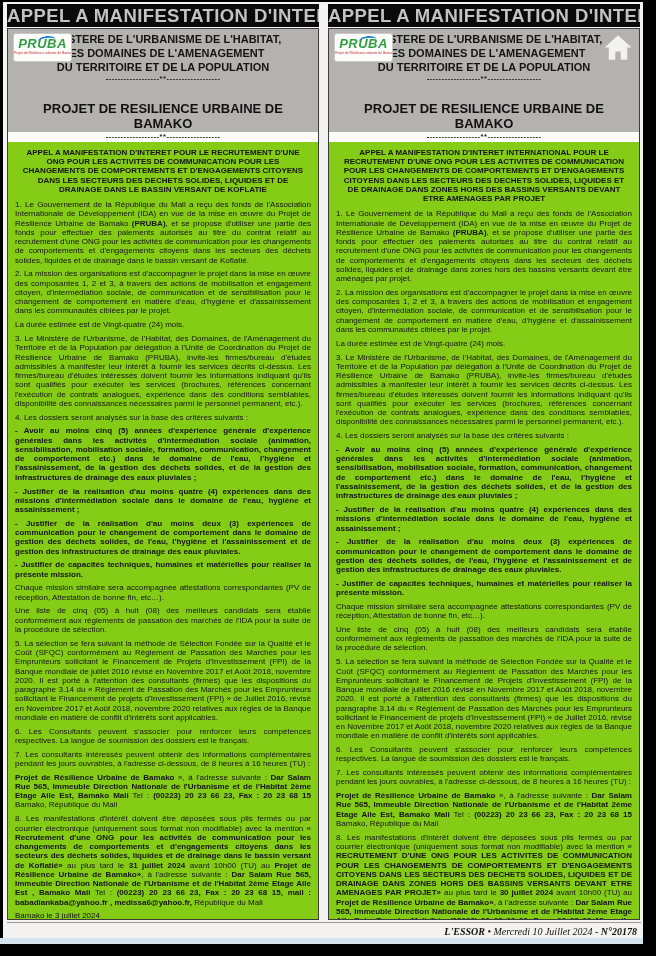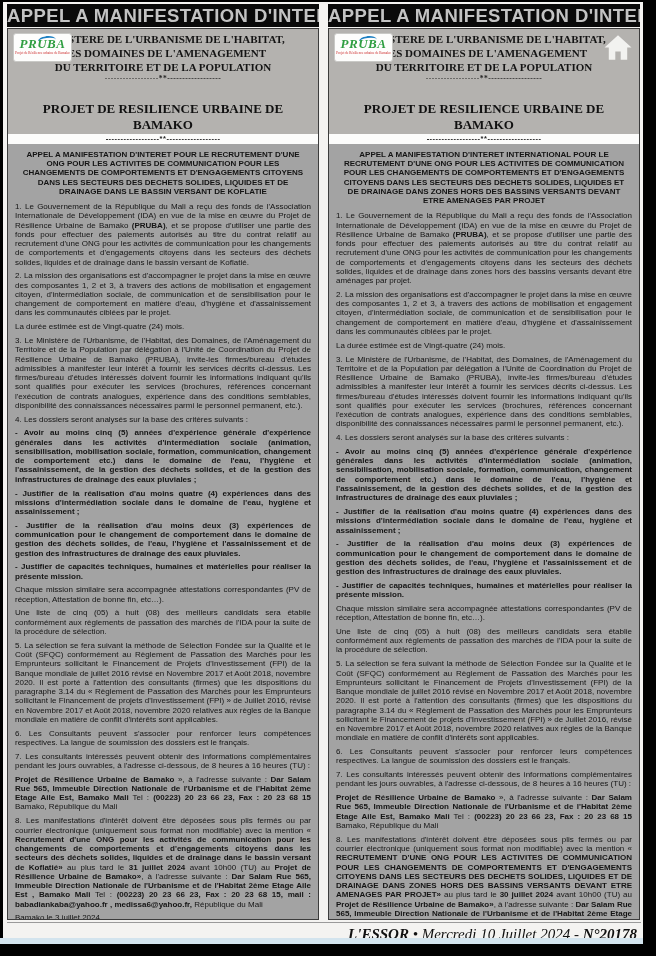--- a/index.html
+++ b/index.html
@@ -18,21 +18,21 @@
   .banner{
     background:#0a0a0a;color:#c3c3c3;font-weight:bold;font-size:18.5px;
     text-align:center;line-height:23px;height:23px;letter-spacing:.4px;
     white-space:nowrap;overflow:hidden;
   }
   .colbox{
     border:1px solid #3c3c3c;background:#fcfcfb;flex:1;display:flex;
     flex-direction:column;overflow:hidden;margin-top:1px;
   }
   .colheader{
-    background:#b4b2af;text-align:center;padding:3px 20px 1px;position:relative;font-family:Liberation Serif, serif;
+    background:#b4b2af;text-align:center;padding:3px 20px 1px;position:relative;
   }
   .ministry-line{font-weight:bold;font-size:11px;line-height:1.28;color:#141414;}
   .divider{font-weight:bold;font-size:7.5px;color:#222;line-height:1.1;margin-top:1px;letter-spacing:.5px;}
   .project-line{font-weight:bold;font-size:13px;color:#111;margin-top:18px;}
   .divider-white{text-align:center;background:transparent;}
   .logo{
     position:absolute;left:5px;top:4px;width:57px;height:27px;background:#fdfdfc;
     border:1px solid #c9c9c6;border-radius:3px;text-align:center;overflow:hidden;
   }
   .logo-text{
@@ -42,32 +42,32 @@
   .logo-swoosh{
     position:absolute;left:24px;top:2px;width:18px;height:7px;
     border-top:2.5px solid #1c7fc2;border-radius:50%;transform:rotate(-6deg);
   }
   .logo-tagline{display:block;font-size:3.4px;line-height:4px;white-space:nowrap;}
   .home-btn{
     position:absolute;right:5px;top:5px;width:32px;height:28px;border:0;background:transparent;
     padding:0;cursor:pointer;
   }
   .colbody{
-    flex:1;background:#a3a3a3;padding:4px 7px 2px;font-size:8px;line-height:1.16;
+    flex:1;background:#84cc16;padding:4px 7px 2px;font-size:8px;line-height:1.16;
     color:#141414;text-align:justify;overflow:hidden;
   }
   .colbody p{margin:0 0 4.5px;}
   .colbody p.center{text-align:left;}
   .colbody p.bold{font-weight:bold;}
   .colbody p.tight{margin:0;}
   .colbody p.title-block{font-weight:bold;text-align:center;margin:2px 4px 6px;}
   .colbody span.b{font-weight:bold;}
   .page-footer{
     border-top:1px solid #9a9a9a;margin:2px 2px 0 4px;padding:3px 4px 0 0;
-    text-align:right;font-family:"Liberation Serif", serif;font-size:15px;color:#111;
+    text-align:right;font-family:"Liberation Serif", serif;font-size:10px;color:#111;
   }
   .page-footer .paper{font-weight:bold;font-style:italic;}
   .page-footer .date{font-style:italic;}
   .page-footer .issue{font-weight:bold;font-style:italic;}
   .strip-blue{position:absolute;left:0;bottom:12px;width:643px;height:6px;background:#d3e4ee;}
   .strip-black{position:absolute;left:0;bottom:0;width:656px;height:12px;background:#000;}
   .edge-right{position:absolute;right:0;top:0;width:13px;height:956px;background:#000;}
 </style>
 </head>
 <body>

